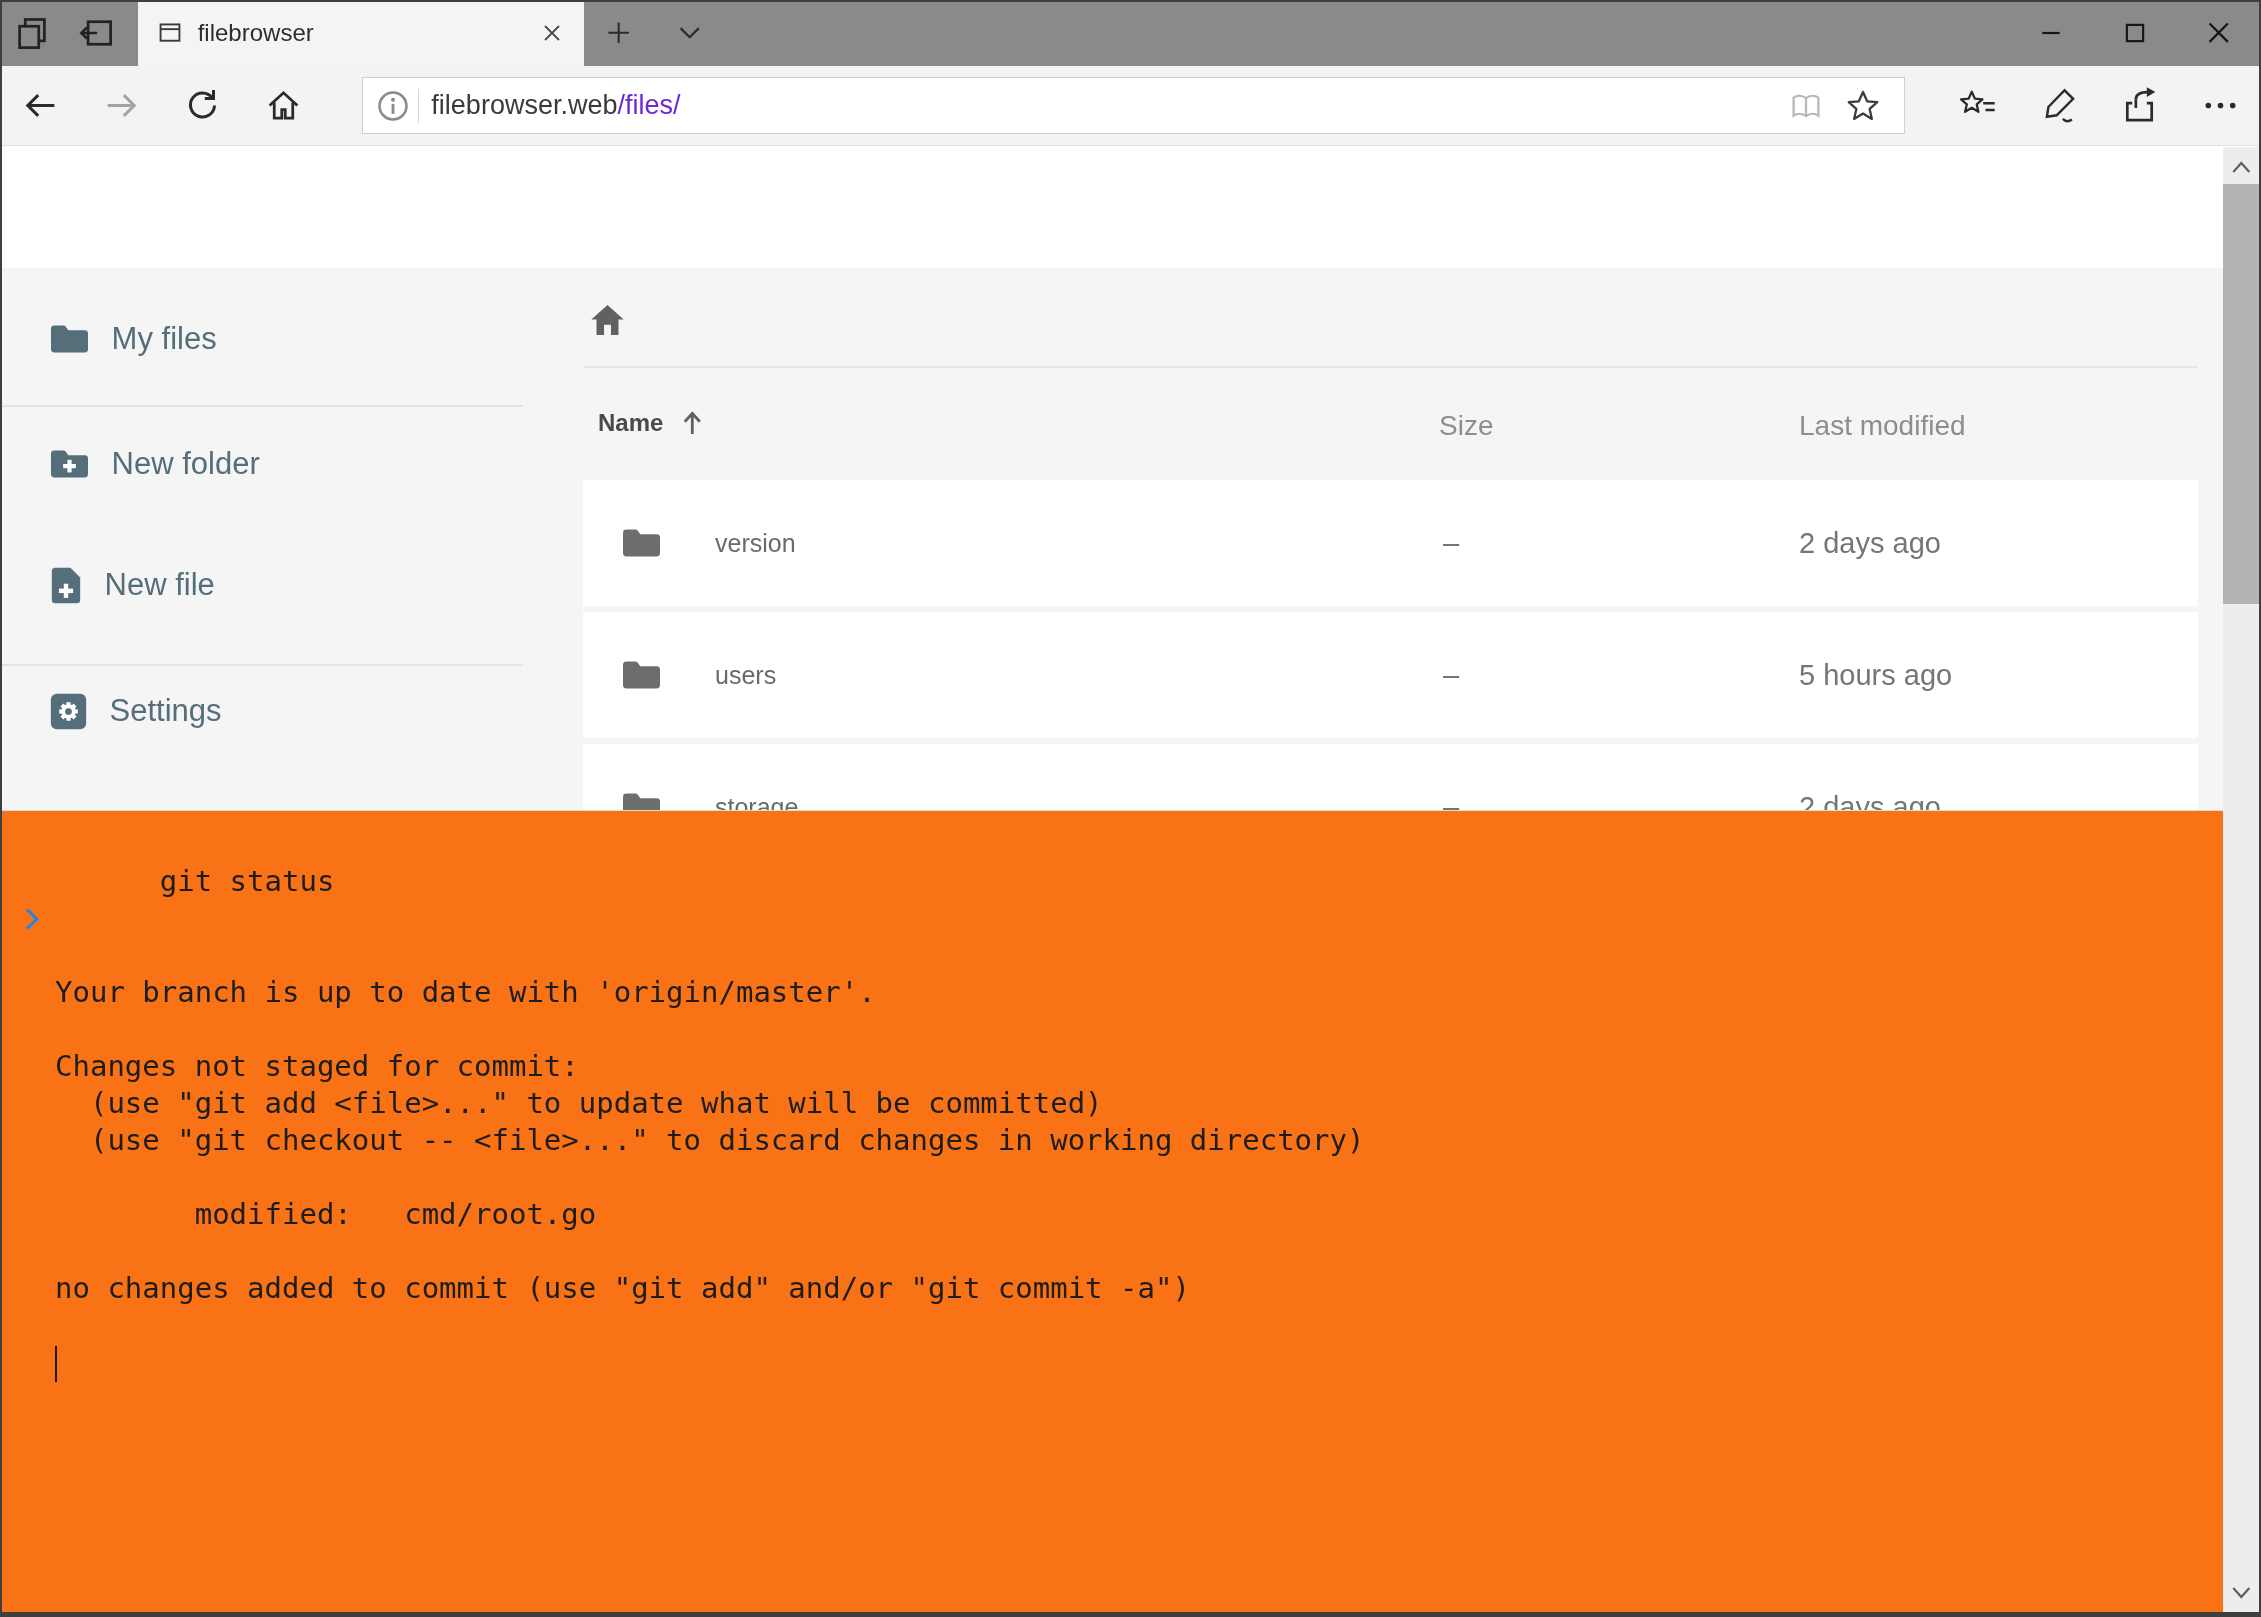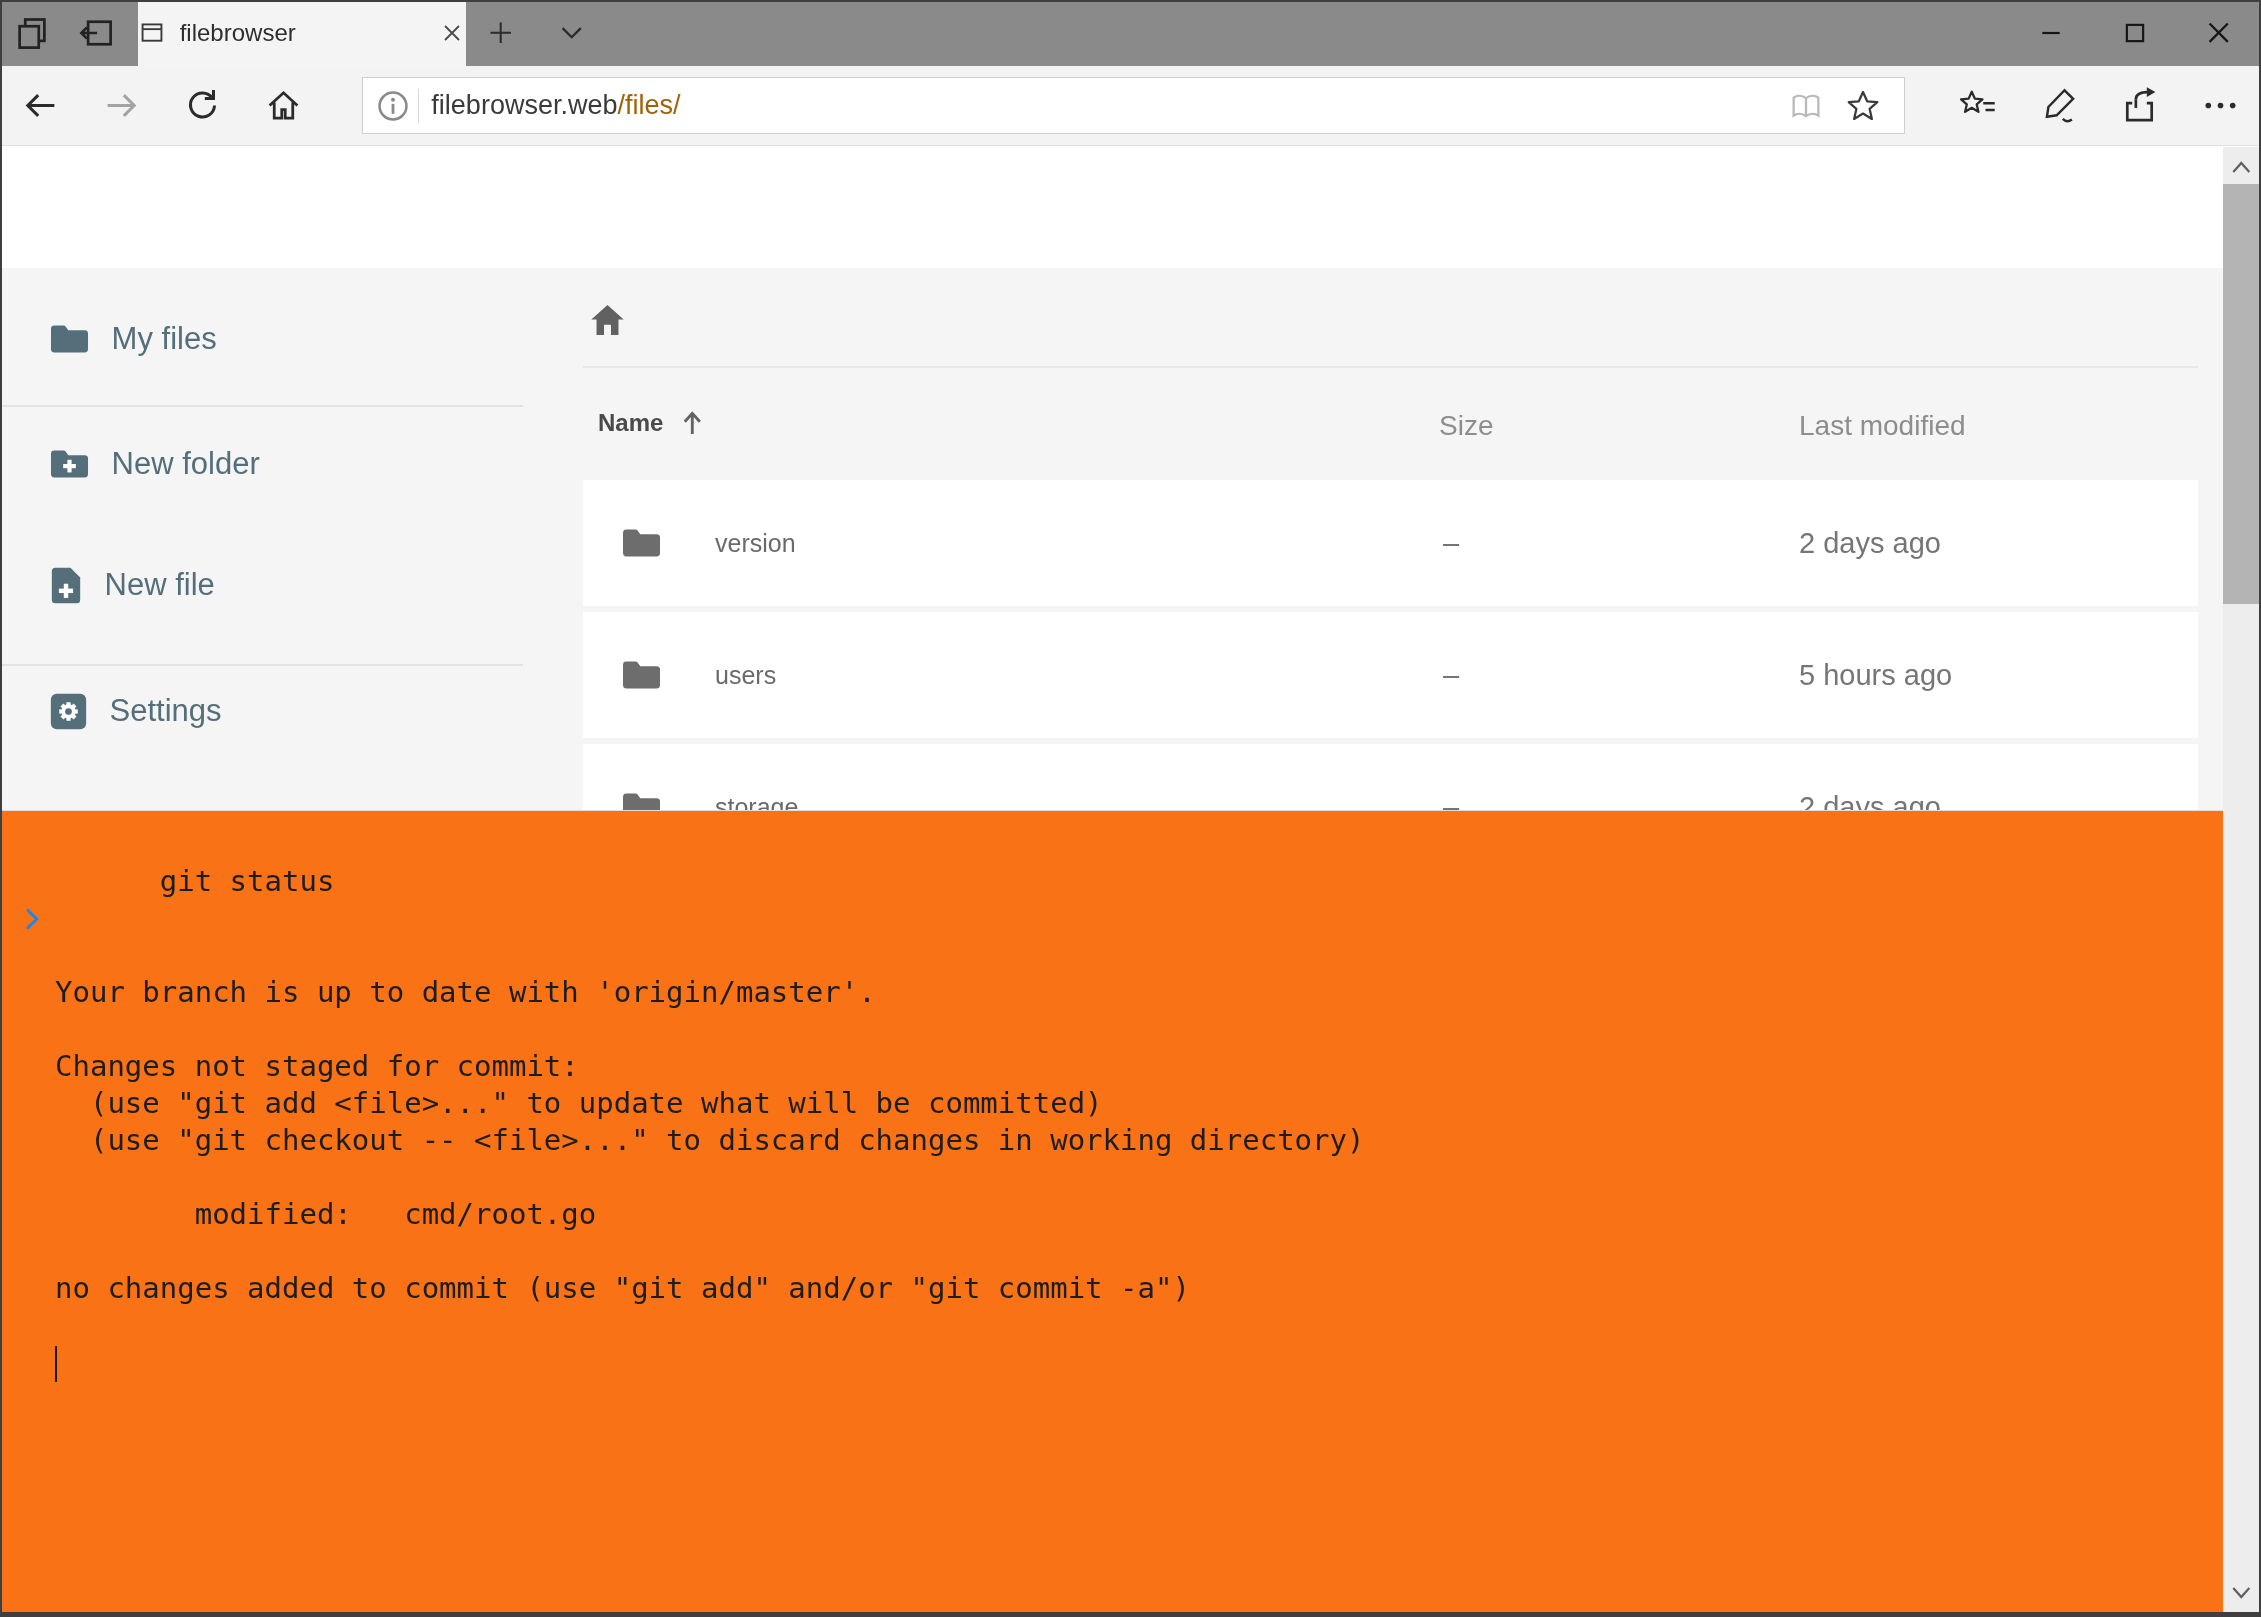--- a/index.html
+++ b/index.html
@@ -10,33 +10,33 @@
   
   .frame { position:absolute; background:#3f3f3f; z-index:90; }
   .frame.top { left:0; top:0; width:100%; height:1.6px; }
   .frame.left { left:0; top:0; width:1.6px; height:100%; }
   .frame.right { right:0; top:0; width:1.6px; height:100%; }
   .frame.bottom { left:0; bottom:0; width:100%; height:4.8px; }
 
   
   .titlebar { position:absolute; left:0; top:0; width:2261px; height:66px; background:#8a8a8a; display:flex; align-items:stretch; }
   .tb-btn { width:64px; display:flex; align-items:center; justify-content:center; }
-  .tab { width:328px; margin-left:9.7px; background:#f4f4f4; display:flex; align-items:center; padding:0 2px; gap:16px; }
+  .tab { width:446px; margin-left:9.7px; background:#f4f4f4; display:flex; align-items:center; padding:0 20px; gap:16px; }
   .tab-title { flex:1; font-size:24px; color:#2e2e2e; white-space:nowrap; overflow:hidden; }
   .tabbar-btn { width:71px; display:flex; align-items:center; justify-content:center; }
   .tb-spacer { flex:1; }
   .win-btn { width:84px; display:flex; align-items:center; justify-content:center; }
 
   
   .navbar { position:absolute; left:0; top:66px; width:2261px; height:80px; background:#f3f3f3; border-bottom:0.8px solid #e0e0e0; display:flex; align-items:center; }
   .nav-btn { width:81px; height:79px; display:flex; align-items:center; justify-content:center; }
   .addressbar { margin-left:38px; width:1546px; height:57px; background:#fff; border:0.8px solid #cfcfcf; display:flex; align-items:center; padding:0 13px; }
   .addr-sep { width:0.8px; height:34px; background:#d8d8d8; margin:0 13px 0 8px; }
   .url { font-size:27px; color:#3a3a3a; white-space:nowrap; }
-  .url .path { color:#a16207; }
+  .url .path { color:#6d28d9; }
   .addr-spacer { flex:1; }
   .addr-icon { width:57px; display:flex; align-items:center; justify-content:center; }
 
   
   .app-header { position:absolute; left:0; top:147px; width:2261px; height:121px; background:#fff; }
   .logo { position:absolute; left:36px; top:167px; width:78px; height:78px; border-radius:50%; border:6.5px solid #1e88e5; background:#fff; display:flex; align-items:center; justify-content:center; overflow:hidden; }
   .searchbox { position:absolute; left:149px; top:166px; width:810px; height:97px; background:#f1f1f2; border-radius:8px; display:flex; align-items:center; padding:0 8px 0 24px; gap:22.6px; }
   .searchbox input { flex:1; border:none; outline:none; background:transparent; font-size:29px; color:#444; font-family:"Liberation Sans","DejaVu Sans",sans-serif; }
   .searchbox input::placeholder { color:#9e9e9e; opacity:1; }
   .hdr-icons { position:absolute; left:1705px; top:147px; width:492px; height:121px; display:flex; justify-content:space-between; align-items:center; }

